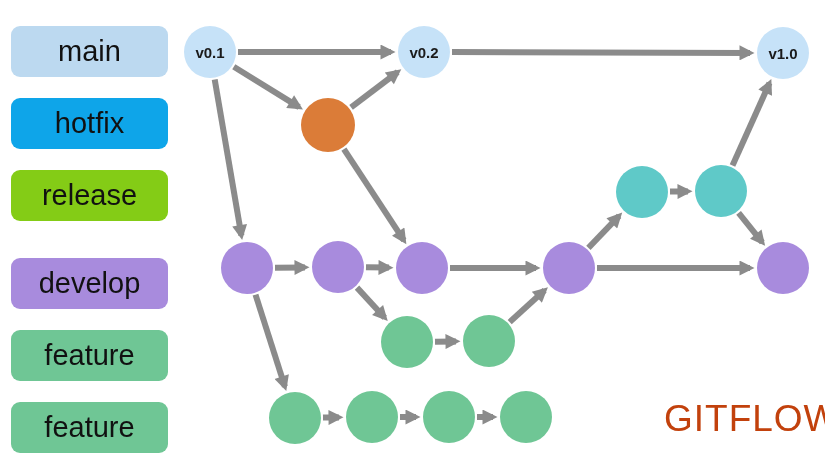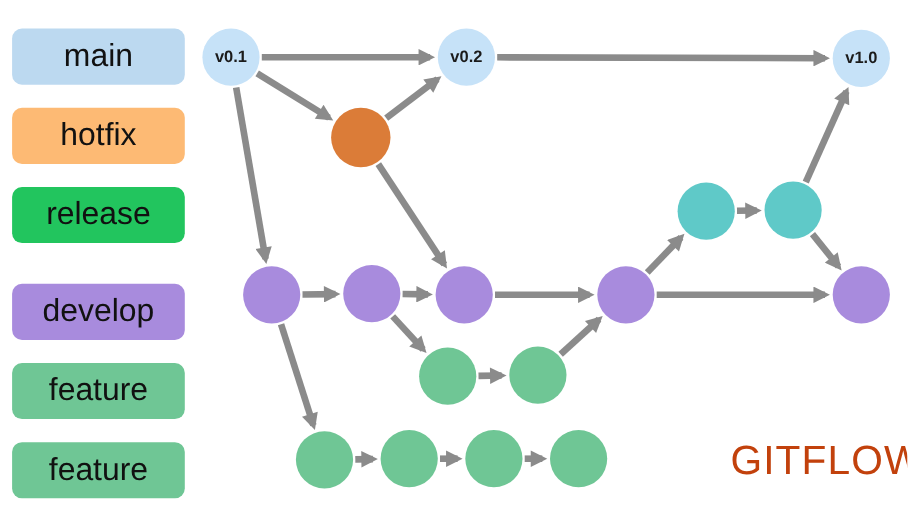--- a/index.html
+++ b/index.html
@@ -100,24 +100,24 @@
       <circle cx="489" cy="341" r="26" fill="#6fc695"></circle>
       <circle cx="295" cy="418" r="26" fill="#6fc695"></circle>
       <circle cx="372" cy="417" r="26" fill="#6fc695"></circle>
       <circle cx="449" cy="417" r="26" fill="#6fc695"></circle>
       <circle cx="526" cy="417" r="26" fill="#6fc695"></circle>
     </svg>
   <div id="legend">
       <div class="legend-box" style="background: rgb(188, 217, 240);">
         <span>main</span>
       </div>
-      <div class="legend-box" style="background: #fdba74; justify-content: center;">
+      <div class="legend-box" style="background: #0ea5e9; justify-content: center;">
         <span>hotfix</span>
       </div>
-      <div class="legend-box" style="background: #22c55e;">
+      <div class="legend-box" style="background: #84cc16;">
         <span>release</span>
       </div>
       <div class="legend-box" style="background: rgb(168, 139, 221); margin-top: 16px;">
         <span>develop</span>
       </div>
       <div class="legend-box" style="background: rgb(111, 198, 149);">
         <span>feature</span>
       </div>
       <div class="legend-box" style="background: rgb(111, 198, 149);">
         <span>feature</span>

